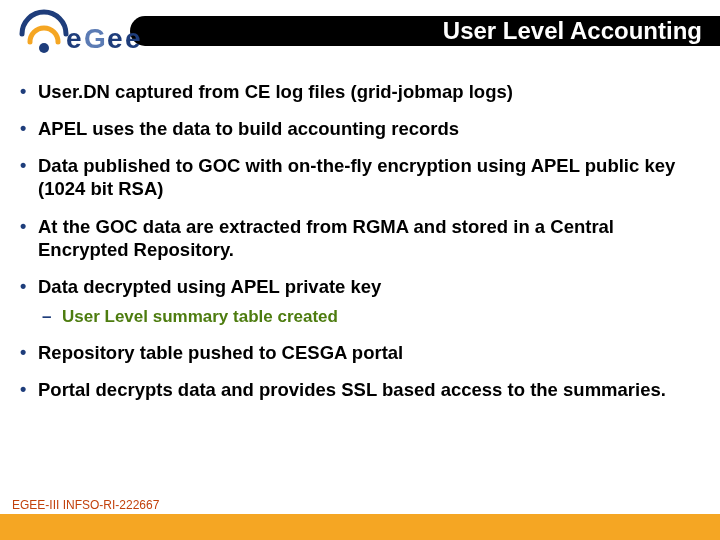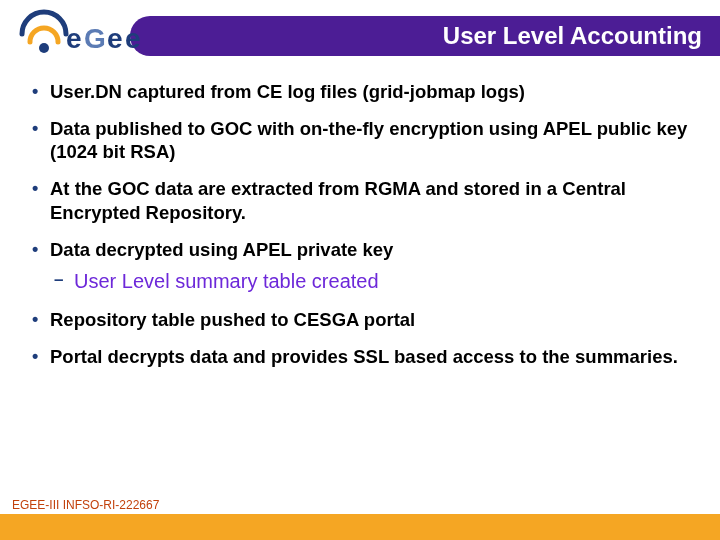--- a/index.html
+++ b/index.html
@@ -15,42 +15,42 @@
     width: 100%;
     height: 68px;
     position: relative;
     background: #fff;
   }
   .title-bar {
     position: absolute;
     left: 130px;
     right: 0;
     top: 16px;
-    height: 40px;
-    background: #4c1d95;
+    height: 30px;
+    background: #000000;
     border-radius: 20px 0 0 20px;
     display: flex;
     align-items: center;
     justify-content: flex-end;
     padding-right: 18px;
   }
   .title-bar h1 {
     color: #fff;
     font-size: 24px;
     font-weight: bold;
   }
   .logo {
     position: absolute;
     left: 12px;
     top: 4px;
     width: 150px;
     height: 58px;
   }
   .content {
-    padding: 12px 28px 0 28px;
+    padding: 12px 28px 0 16px;
   }
   ul.main {
     list-style: none;
   }
   ul.main > li {
     position: relative;
     padding-left: 22px;
     margin-bottom: 14px;
     font-size: 18.5px;
     font-weight: bold;
@@ -66,23 +66,23 @@
     font-size: 18px;
   }
   ul.sub {
     list-style: none;
     margin-top: 8px;
   }
   ul.sub > li {
     position: relative;
     padding-left: 24px;
     margin-bottom: 10px;
-    font-size: 20px;
-    font-weight: normal;
-    color: #6d28d9;
+    font-size: 17px;
+    font-weight: bold;
+    color: #4d7c0f;
   }
   ul.sub > li::before {
     content: "–";
     position: absolute;
     left: 4px;
     top: 0;
     color: #1e3d7b;
     font-size: 17px;
     font-weight: bold;
   }
@@ -119,20 +119,21 @@
       <text x="72" y="44" font-family="Arial" font-size="28" font-weight="bold" fill="#5b7bb4">G</text>
       <text x="95" y="44" font-family="Arial" font-size="28" font-weight="bold" fill="#1e3d7b">e</text>
       <text x="113" y="44" font-family="Arial" font-size="28" font-weight="bold" fill="#1e3d7b">e</text>
     </svg>
   </div>
 </div>
 
 <div class="content">
   <ul class="main">
     <li><span>User.DN captured from CE log files (grid-jobmap logs)</span></li>
+    <li><span>APEL uses the data to build accounting records</span></li>
     <li><span>Data published to GOC with on-the-fly encryption using APEL public key (1024 bit RSA)</span></li>
     <li><span>At the GOC data are extracted from RGMA and stored in a Central Encrypted Repository.</span></li>
     <li>
       <span>Data decrypted using APEL private key</span>
       <ul class="sub">
         <li><span>User Level summary table created</span></li>
       </ul>
     </li>
     <li><span>Repository table pushed to CESGA portal</span></li>
     <li><span>Portal decrypts data and provides SSL based access to the summaries.</span></li>

